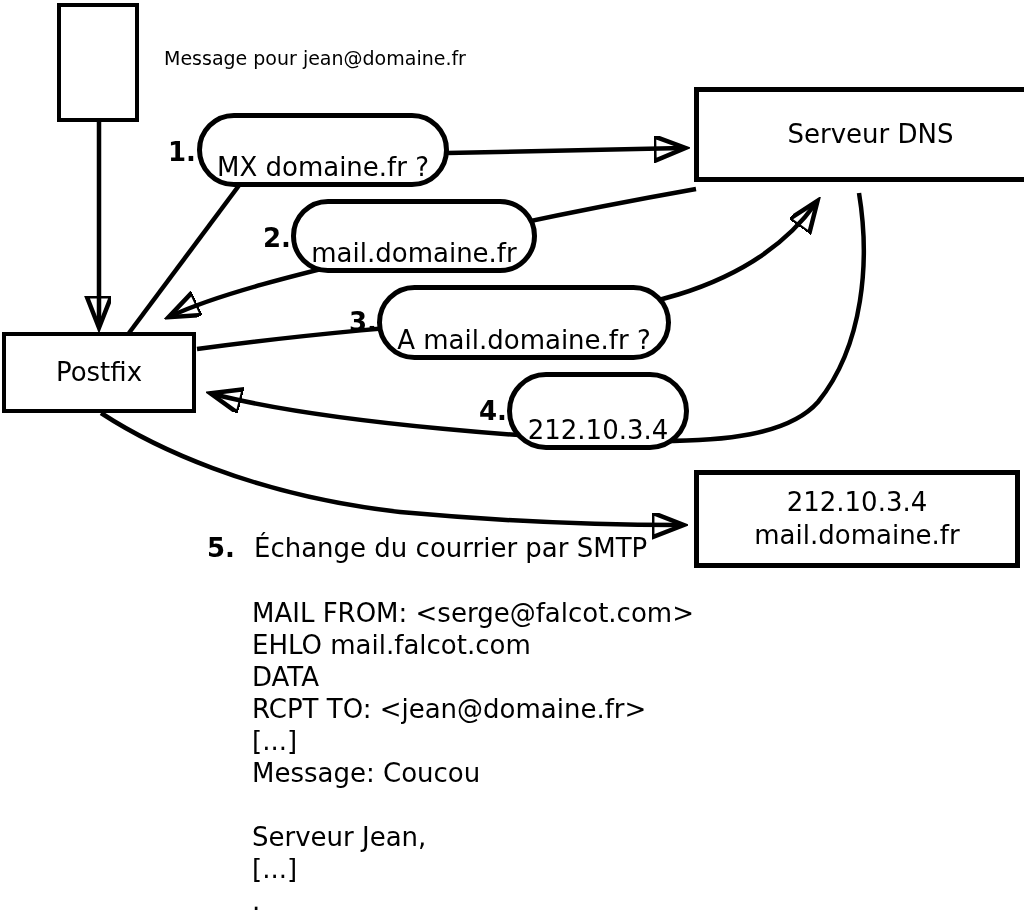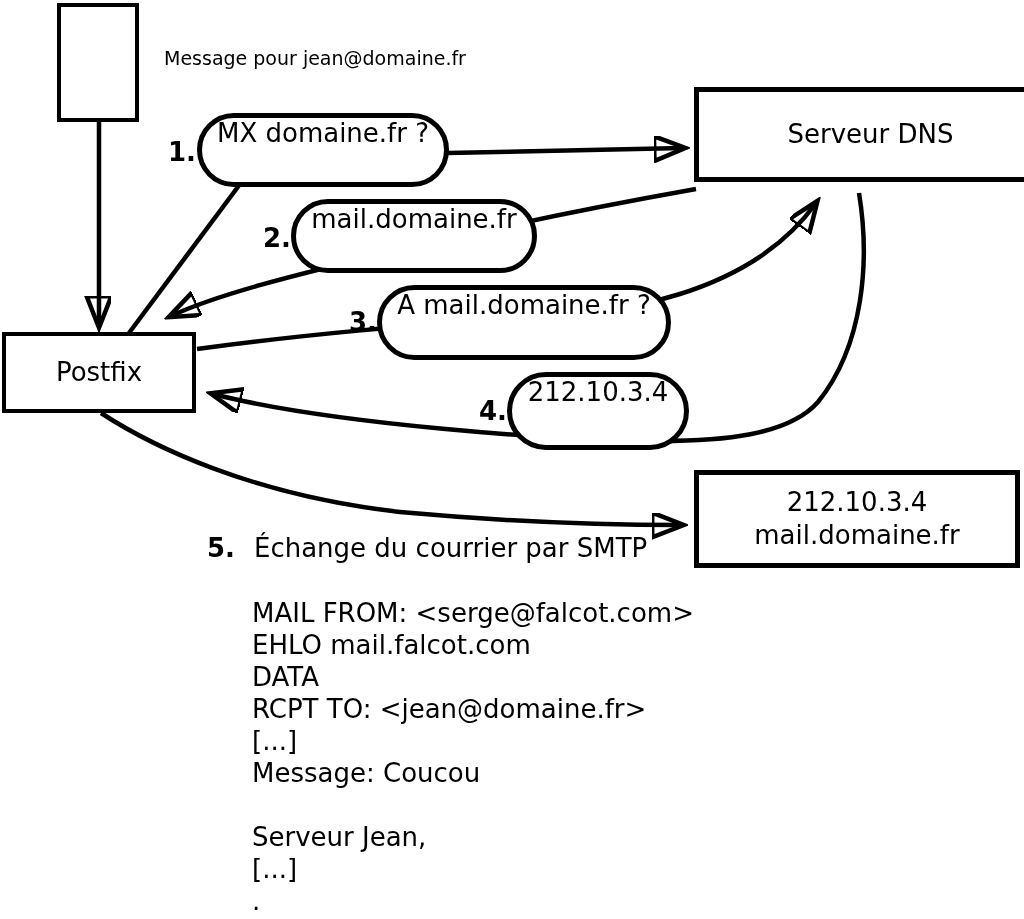--- a/index.html
+++ b/index.html
@@ -35,21 +35,21 @@
     line-height: 33px;
   }
   .box.thin { border-width: 4px; text-align: right; }
   .stadium {
     position: absolute;
     box-sizing: border-box;
     background: #ffffff;
     border: 5px solid #000000;
     border-radius: 40px;
     display: flex;
-    align-items: flex-start;
+    align-items: flex-end;
     justify-content: center;
     text-align: center;
     font-size: 26px;
     white-space: nowrap;
   }
   .txt {
     position: absolute;
     font-size: 19px;
     line-height: 32px;
     white-space: nowrap;

